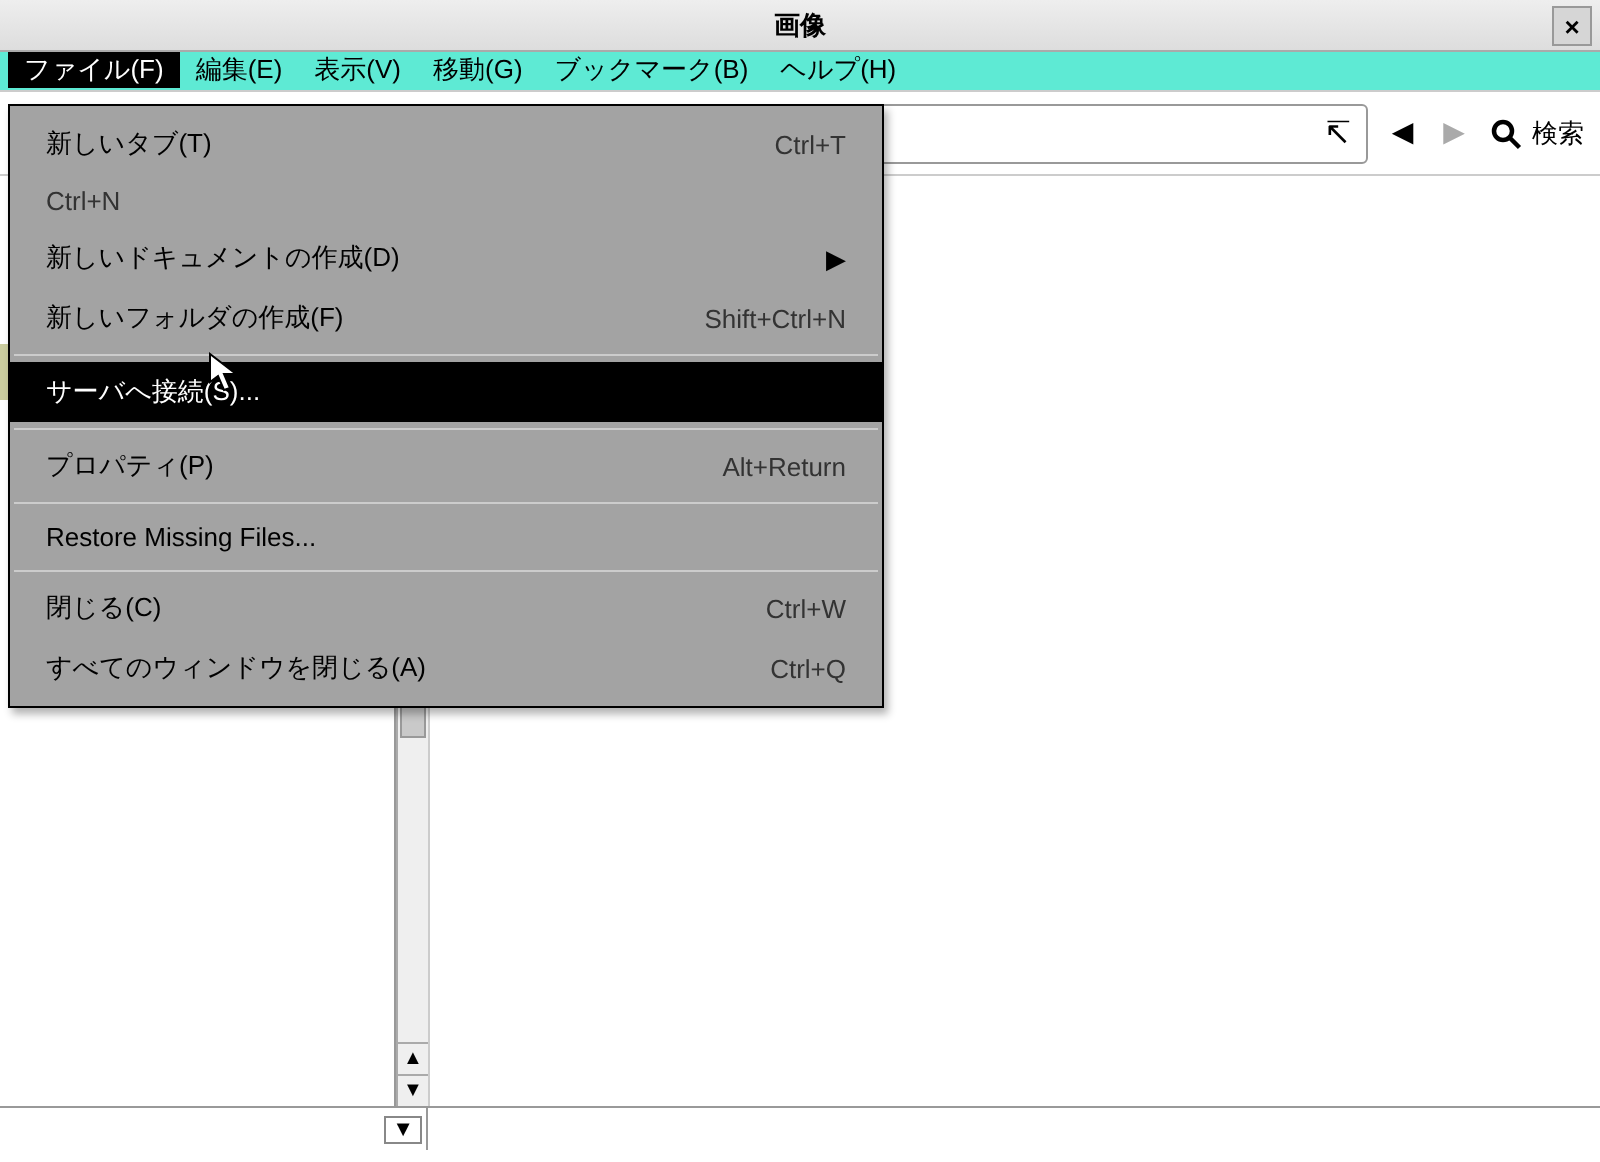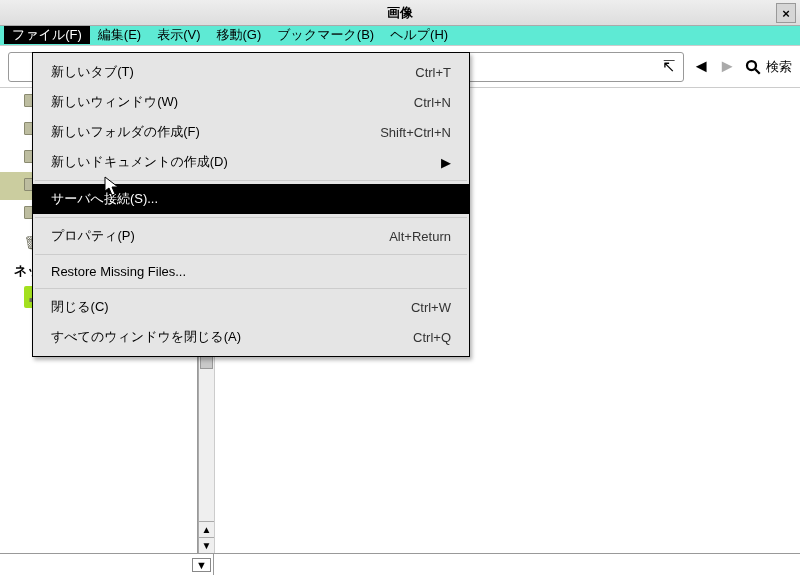--- a/index.html
+++ b/index.html
@@ -172,26 +172,25 @@
     padding: 1px 6px;
     display: flex;
     align-items: center;
     font-size: 13px;
   }
   .dropdown {
     position: absolute;
     top: 52px;
     left: 4px;
     width: 438px;
-    background: #e5e5e5;
+    background: #a3a3a3;
     border: 1px solid #000;
     box-shadow: 2px 3px 4px rgba(0,0,0,0.3);
     z-index: 100;
     padding: 4px 0;
-    margin-left: 28px;
   }
   .dropdown .ditem {
     display: flex;
     align-items: center;
     padding: 6px 18px;
     cursor: pointer;
   }
   .dropdown .ditem .label { flex: 1; }
   .dropdown .ditem .accel { color: #333; }
   .dropdown .ditem.highlight { background: #000; color: #fff; }
@@ -315,30 +314,29 @@
     <span style="font-size:11px;border:1px solid #888;padding:0 3px;">▼</span>
   </div>
 </div>
 
 <div class="dropdown">
   <div class="ditem">
     <span class="label">新しいタブ(T)</span>
     <span class="accel">Ctrl+T</span>
   </div>
   <div class="ditem">
-    <span class="label">新しいウィンドウ(W)</span>
     <span class="accel">Ctrl+N</span>
+  </div>
+  <div class="ditem">
+    <span class="label">新しいドキュメントの作成(D)</span>
+    <span class="sub">▶</span>
   </div>
   <div class="ditem">
     <span class="label">新しいフォルダの作成(F)</span>
     <span class="accel">Shift+Ctrl+N</span>
-  </div>
-  <div class="ditem">
-    <span class="label">新しいドキュメントの作成(D)</span>
-    <span class="sub">▶</span>
   </div>
   <hr>
   <div class="ditem highlight">
     <span class="label">サーバへ接続(S)...</span>
   </div>
   <hr>
   <div class="ditem">
     <span class="label">プロパティ(P)</span>
     <span class="accel">Alt+Return</span>
   </div>

